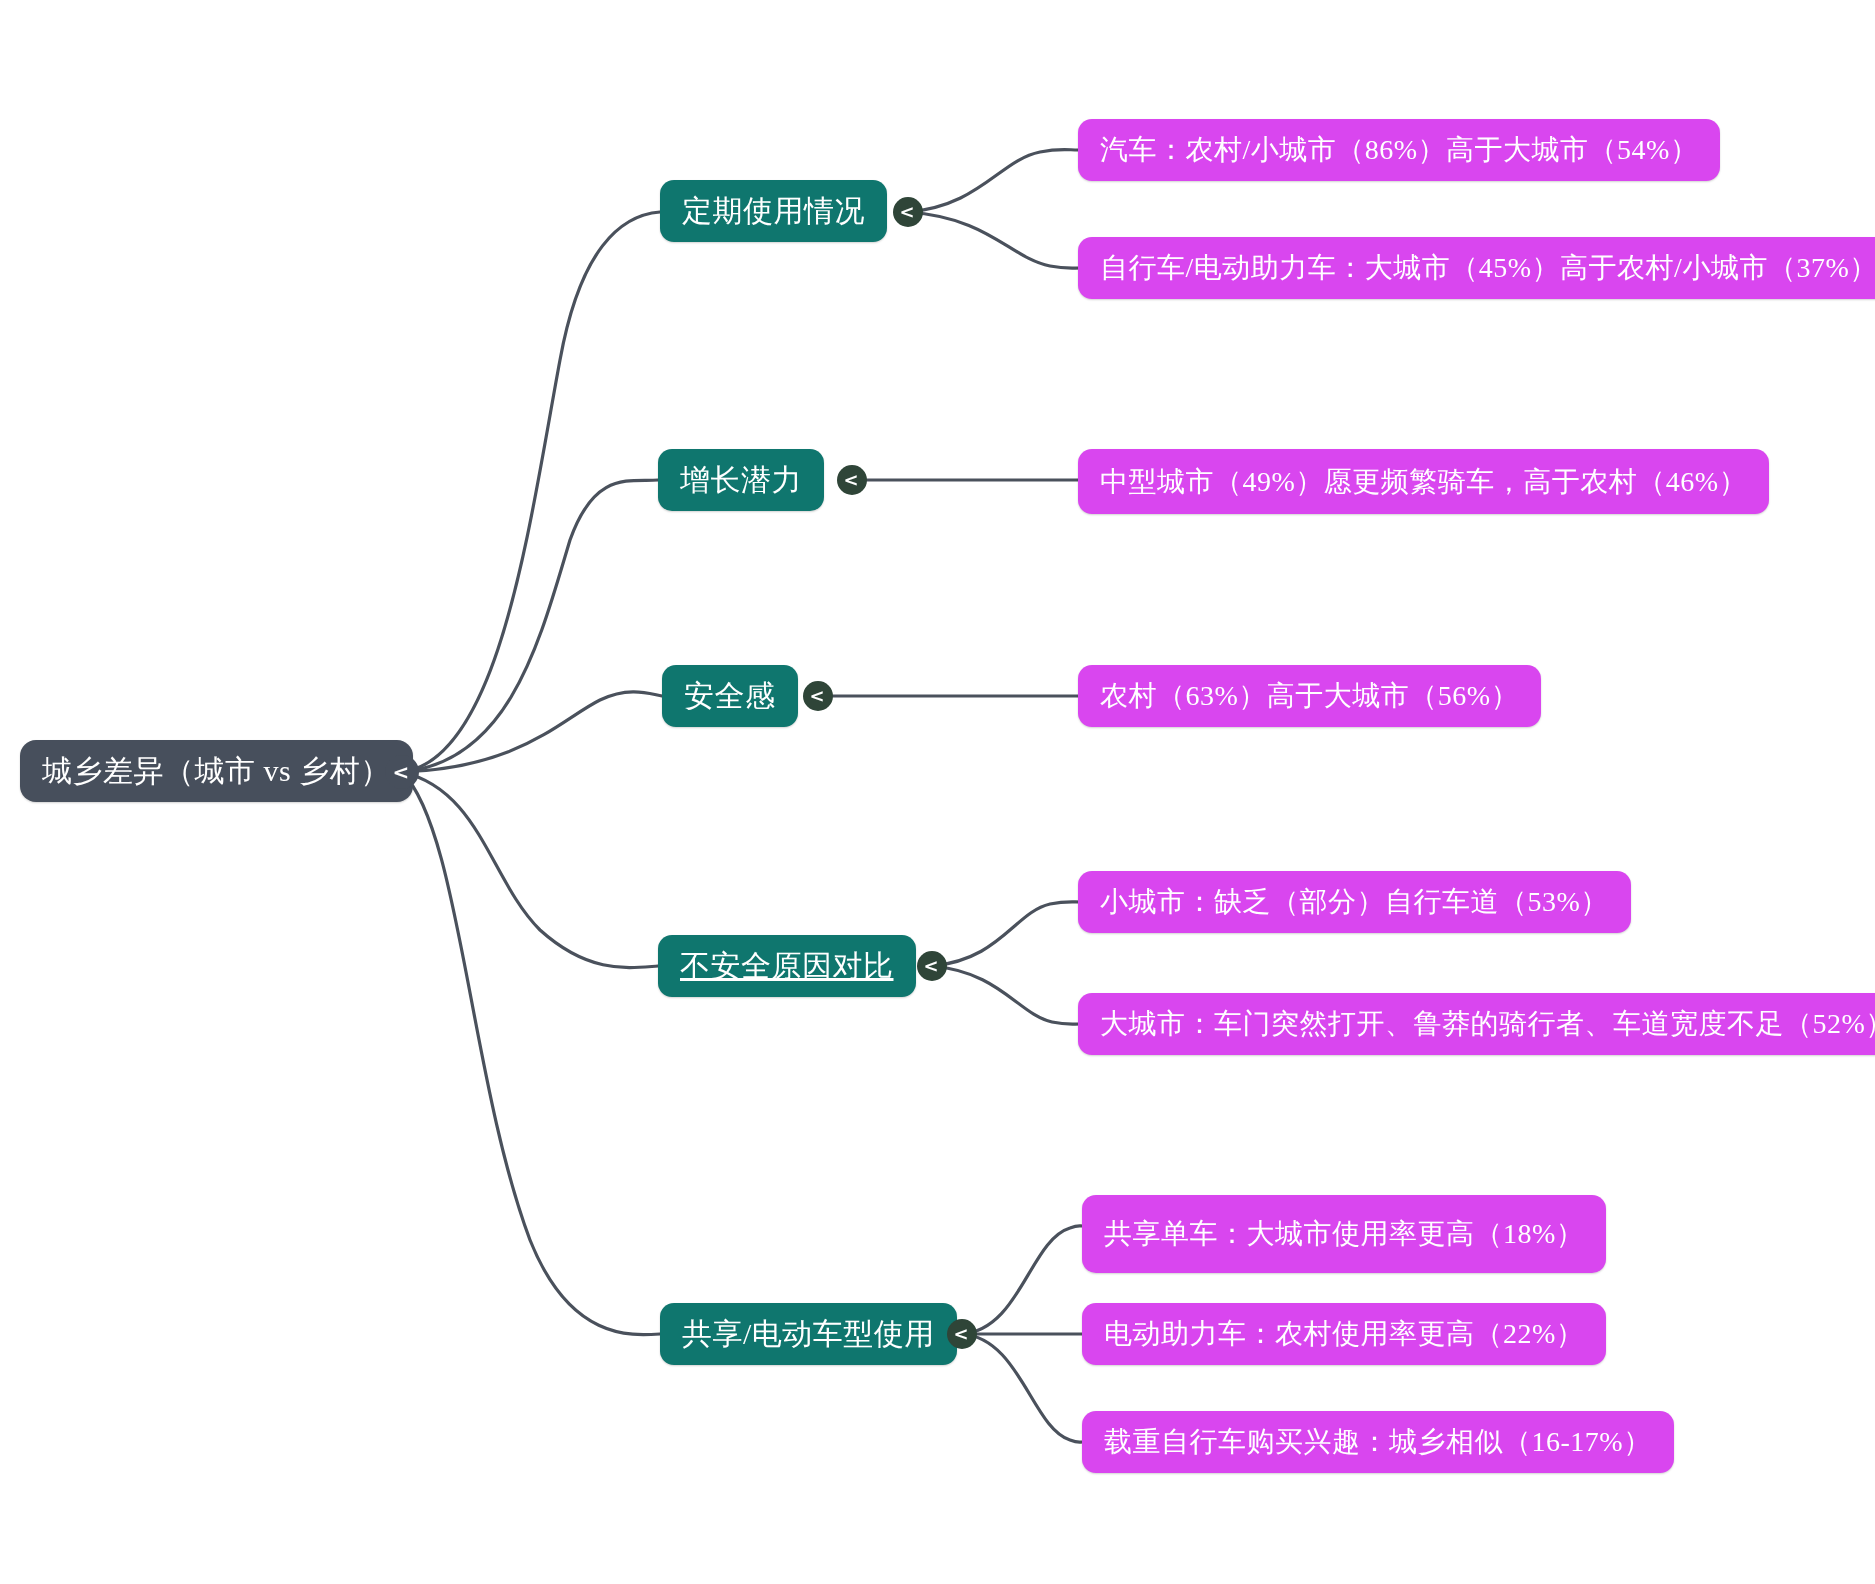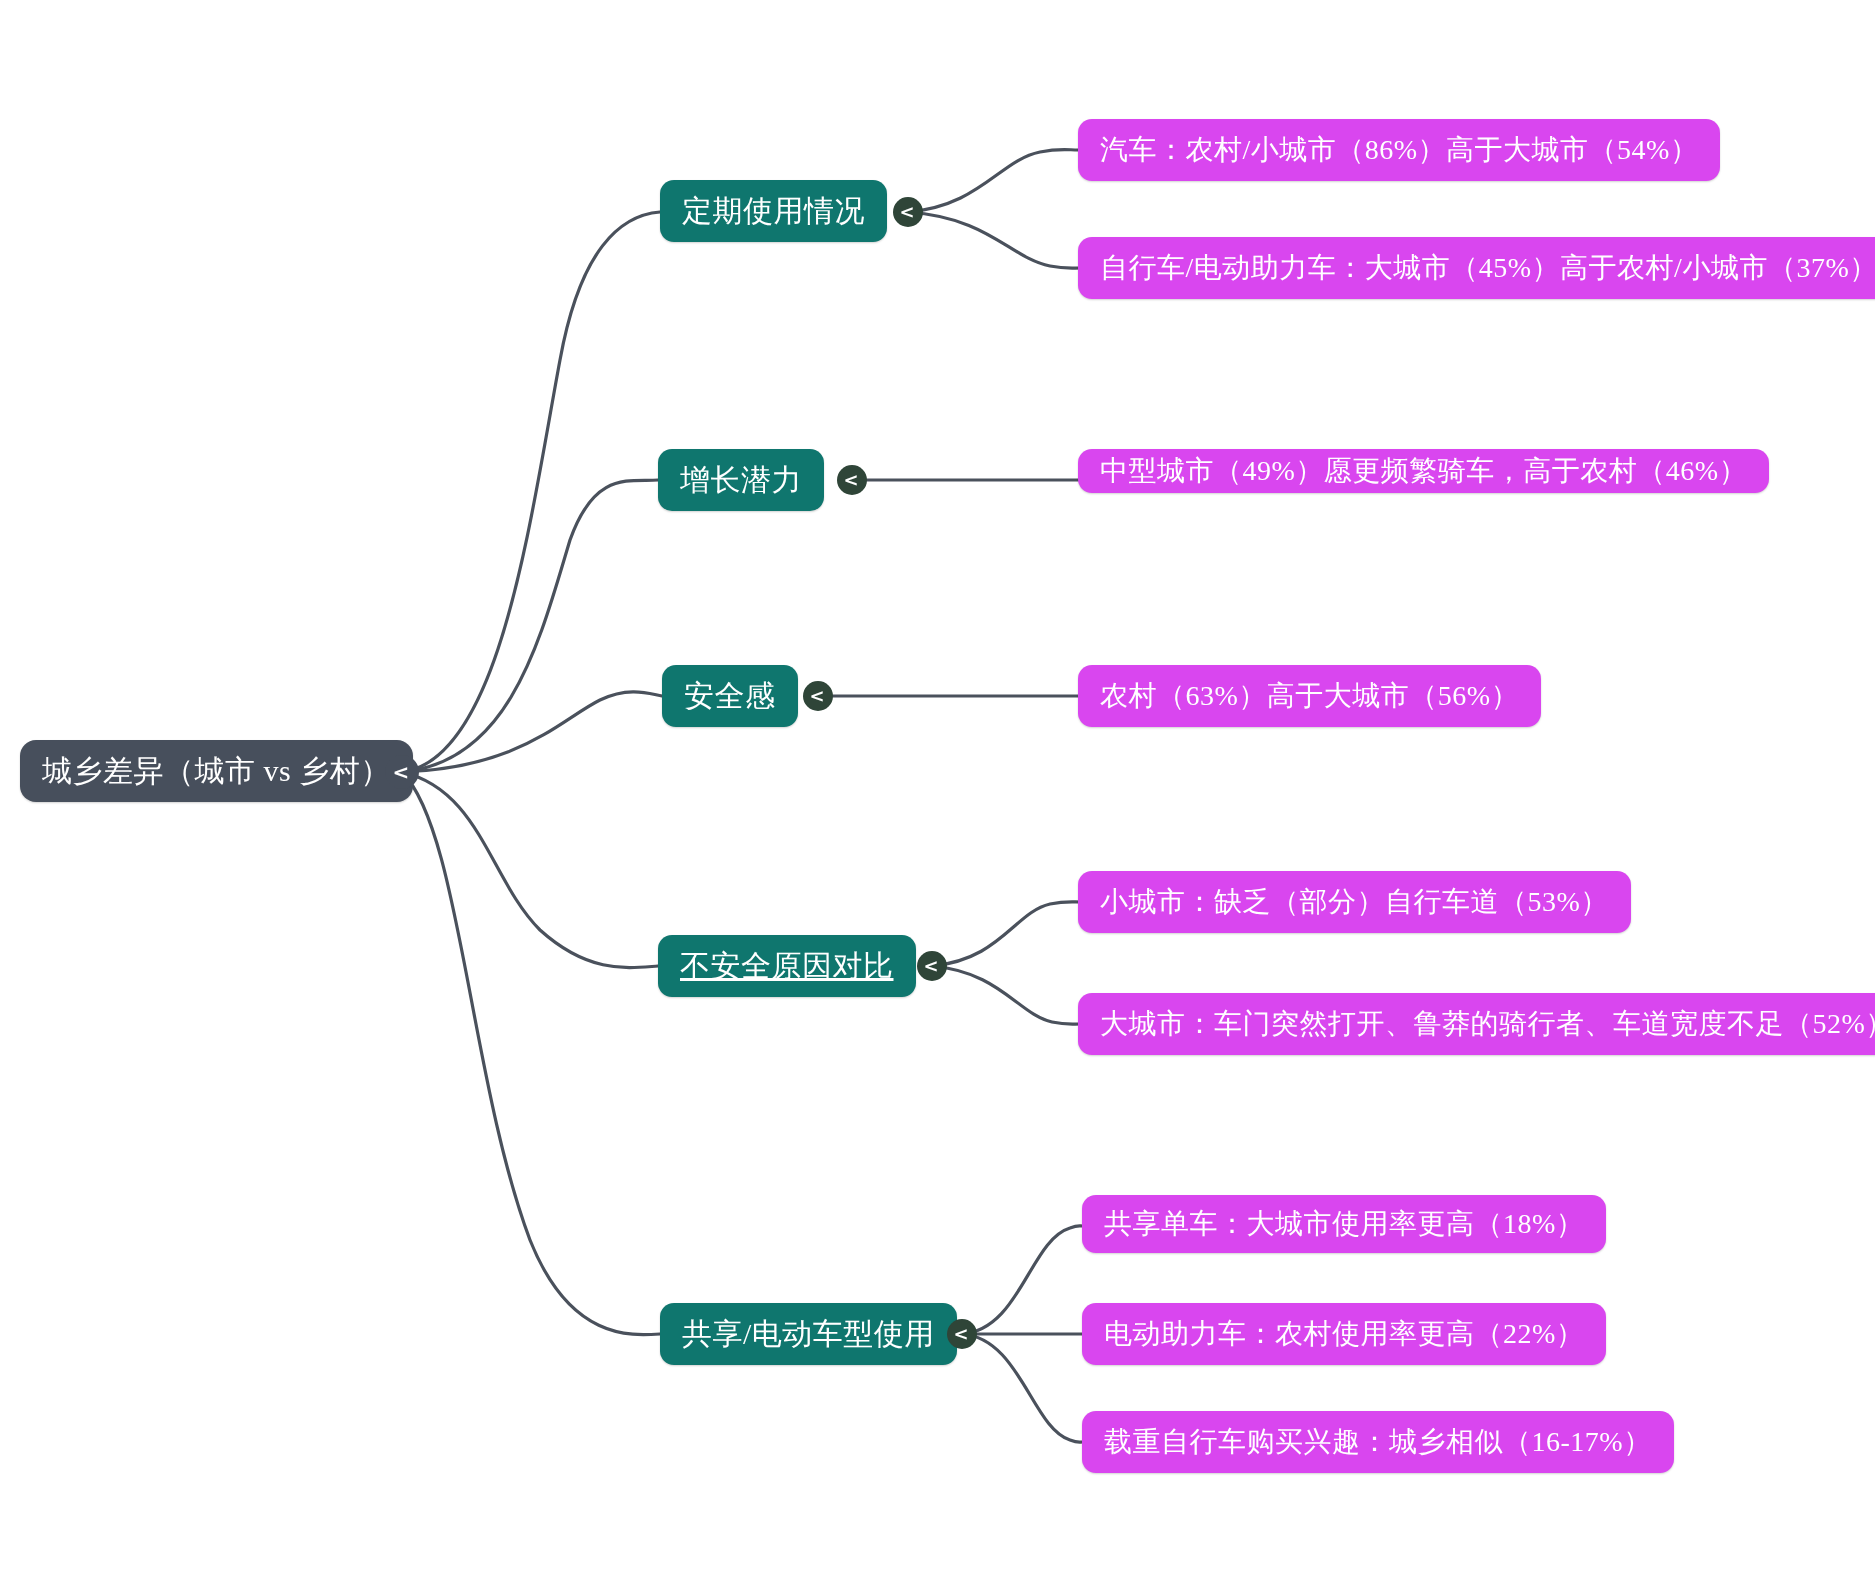--- a/index.html
+++ b/index.html
@@ -131,21 +131,21 @@
   <div class="node node-leaf" style="left:1078px; top:237px; height:62px;">
     <span>自行车/电动助力车：大城市（45%）高于农村/小城市（37%）</span>
   </div>
 
   <div class="node node-branch" style="left:658px; top:449px; height:62px;">
     <span>增长潜力</span>
   </div>
   <div class="connector connector-branch" style="left:837px; top:465px;">
     <span class="chev">&lt;</span>
   </div>
-  <div class="node node-leaf" style="left:1078px; top:449px; height:44px;">
+  <div class="node node-leaf" style="left:1078px; top:449px; height:65px;">
     <span>中型城市（49%）愿更频繁骑车，高于农村（46%）</span>
   </div>
 
   <div class="node node-branch" style="left:662px; top:665px; height:62px;">
     <span>安全感</span>
   </div>
   <div class="connector connector-branch" style="left:803px; top:681px;">
     <span class="chev">&lt;</span>
   </div>
   <div class="node node-leaf" style="left:1078px; top:665px; height:62px;">
@@ -164,21 +164,21 @@
   <div class="node node-leaf" style="left:1078px; top:993px; height:62px;">
     <span>大城市：车门突然打开、鲁莽的骑行者、车道宽度不足（52%）</span>
   </div>
 
   <div class="node node-branch" style="left:660px; top:1303px; height:62px;">
     <span>共享/电动车型使用</span>
   </div>
   <div class="connector connector-branch" style="left:947px; top:1319px;">
     <span class="chev">&lt;</span>
   </div>
-  <div class="node node-leaf" style="left:1082px; top:1195px; height:58px;">
+  <div class="node node-leaf" style="left:1082px; top:1195px; height:78px;">
     <span>共享单车：大城市使用率更高（18%）</span>
   </div>
   <div class="node node-leaf" style="left:1082px; top:1303px; height:62px;">
     <span>电动助力车：农村使用率更高（22%）</span>
   </div>
   <div class="node node-leaf" style="left:1082px; top:1411px; height:62px;">
     <span>载重自行车购买兴趣：城乡相似（16-17%）</span>
   </div>
 
 </div>

